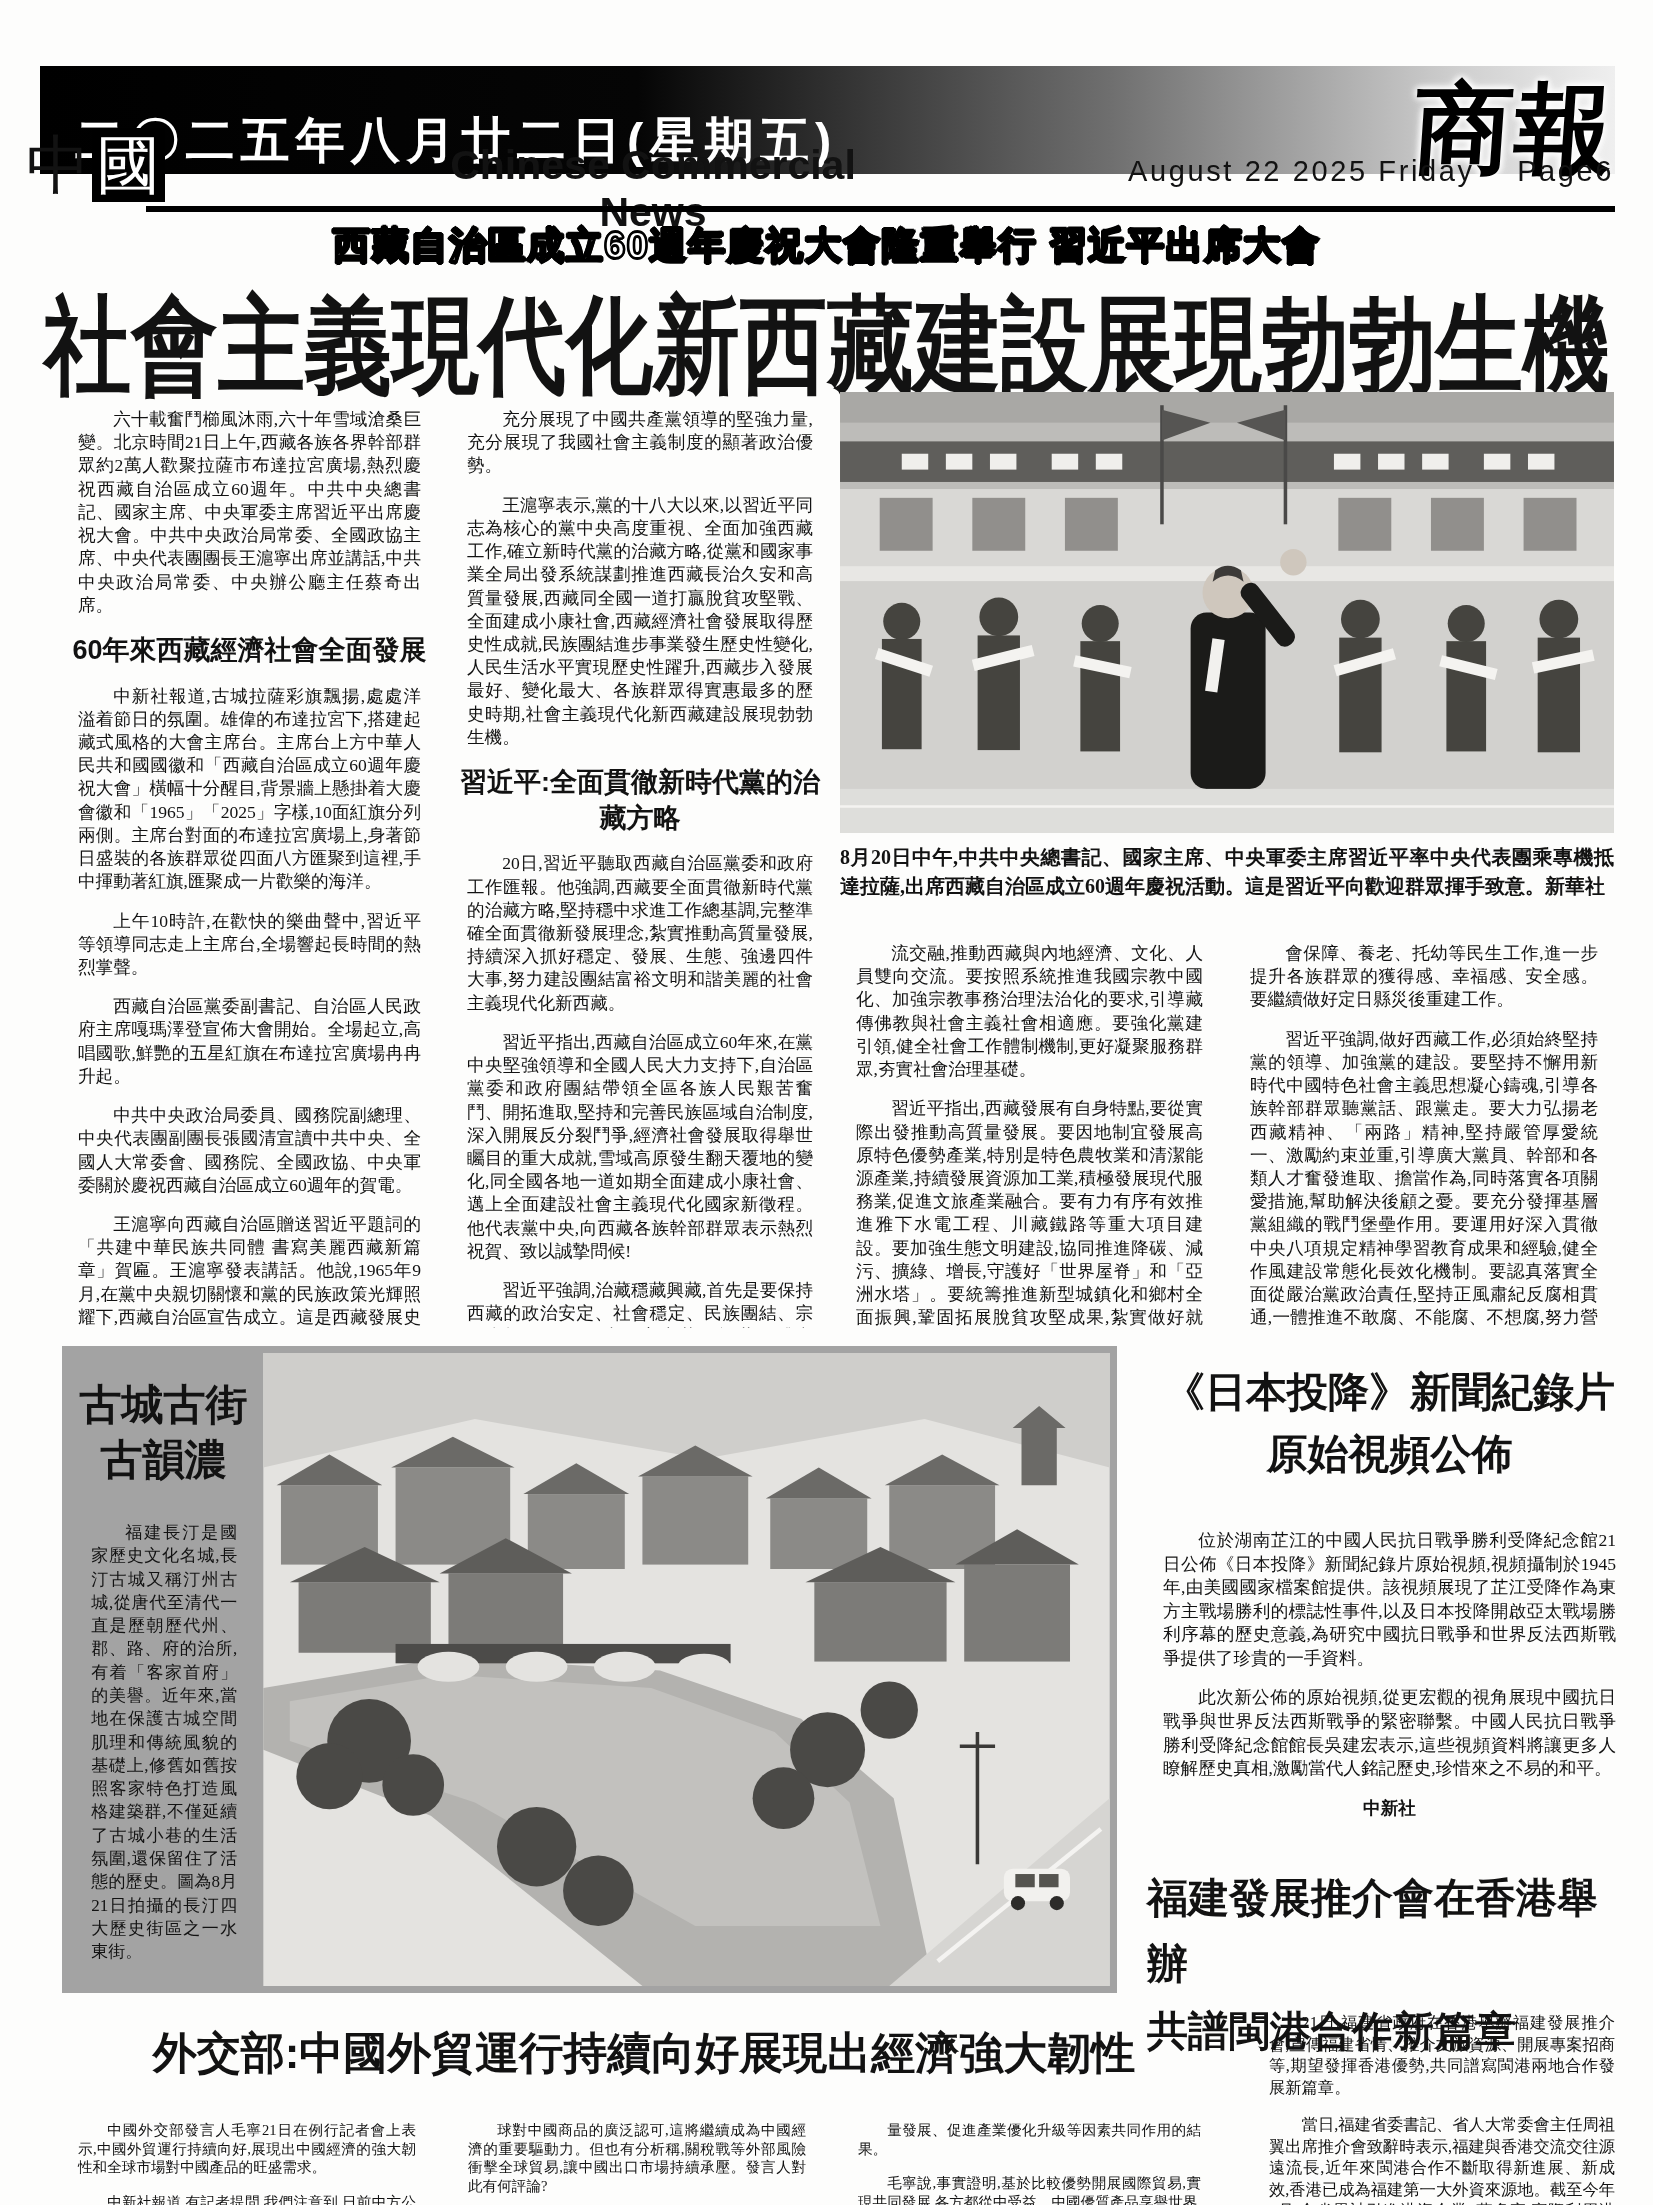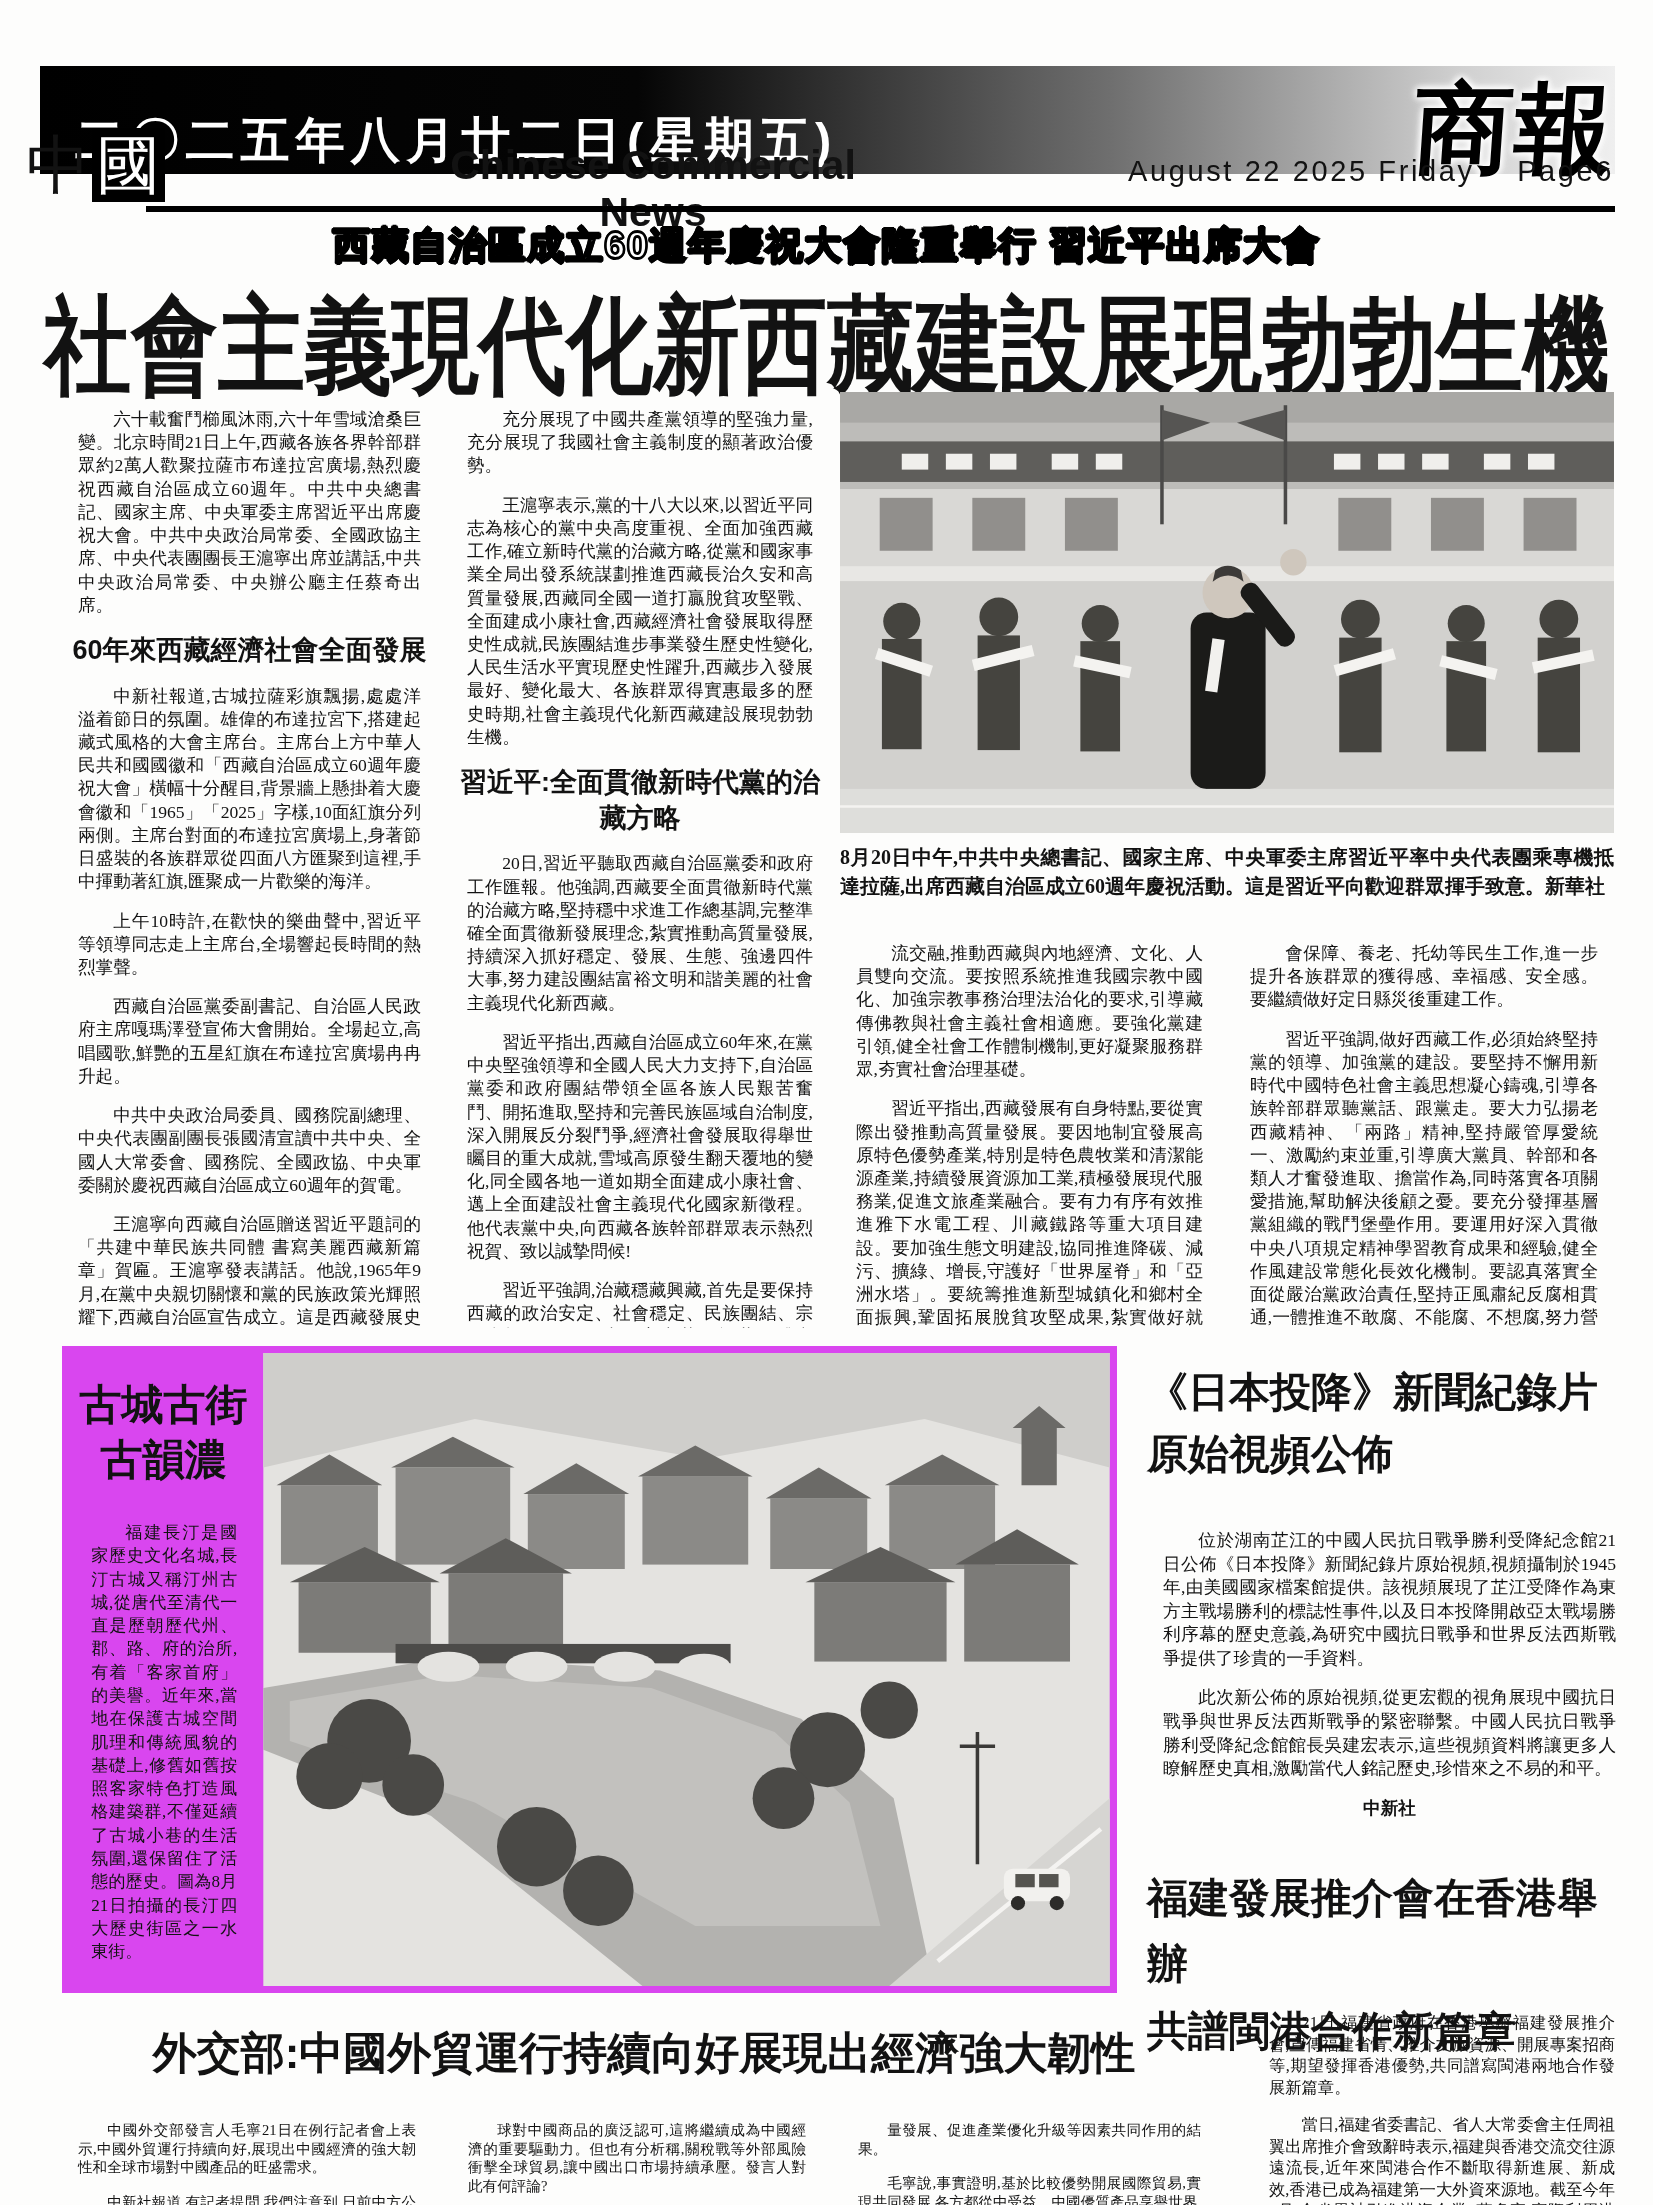--- a/index.html
+++ b/index.html
@@ -37,29 +37,29 @@
   #lead-col2{left:451px;top:392px;width:378px;height:936px;}
   #lead-col3{left:840px;top:926px;width:379px;height:402px;}
   #lead-col4{left:1234px;top:926px;width:380px;height:402px;}
   .para{margin:16px;text-indent:2em;}
   .subhead{text-align:center;font-family:"Liberation Sans",sans-serif;font-weight:bold;
     font-size:27px;margin:8.8px 0;text-indent:0;}
   #photo1{left:840px;top:392px;width:774px;height:441px;}
   #caption{left:840px;top:843px;width:774px;height:75px;font-weight:bold;
     font-size:20px;line-height:1.45;text-align:justify;}
   
-  #gucheng{left:62px;top:1346px;width:1055px;height:647px;background:#d946ef;}
+  #gucheng{left:62px;top:1346px;width:1055px;height:647px;background:#a3a3a3;}
   #gucheng-title{position:absolute;left:8px;top:32px;width:187px;text-align:center;
     font-family:"Liberation Sans",sans-serif;font-weight:900;font-size:42px;line-height:1.3;}
   #gucheng-text{position:absolute;left:13.2px;top:159px;width:178px;height:476px;
     font-size:17px;line-height:1.37;text-align:justify;overflow:hidden;}
   #photo2{position:absolute;left:201px;top:7px;width:847px;height:633px;}
   .byline{font-weight:bold;text-align:center;text-indent:0;margin:0;}
   
-  #riben-title{left:1147px;top:1362px;width:485px;text-align:left;
+  #riben-title{left:1147px;top:1362px;width:485px;text-align:center;
     font-family:"Liberation Sans",sans-serif;font-weight:900;font-size:41px;line-height:1.5;}
   #riben-body{left:1147px;top:1513px;width:485px;height:335px;font-size:17.6px;line-height:1.34;}
   
   #fujian-title{left:1147px;top:1865px;width:485px;text-align:left;
     font-family:"Liberation Sans",sans-serif;font-weight:900;font-size:41px;line-height:1.62;}
   #fujian-body{left:1253px;top:1996px;width:378px;height:858px;font-size:16.3px;line-height:1.32;}
   
   #wjb-headline{left:62px;top:2024px;width:1164px;text-align:center;white-space:nowrap;
     font-family:"Liberation Sans",sans-serif;font-weight:900;font-size:44px;}
   .wjb-col{font-size:14.6px;line-height:1.28;}

